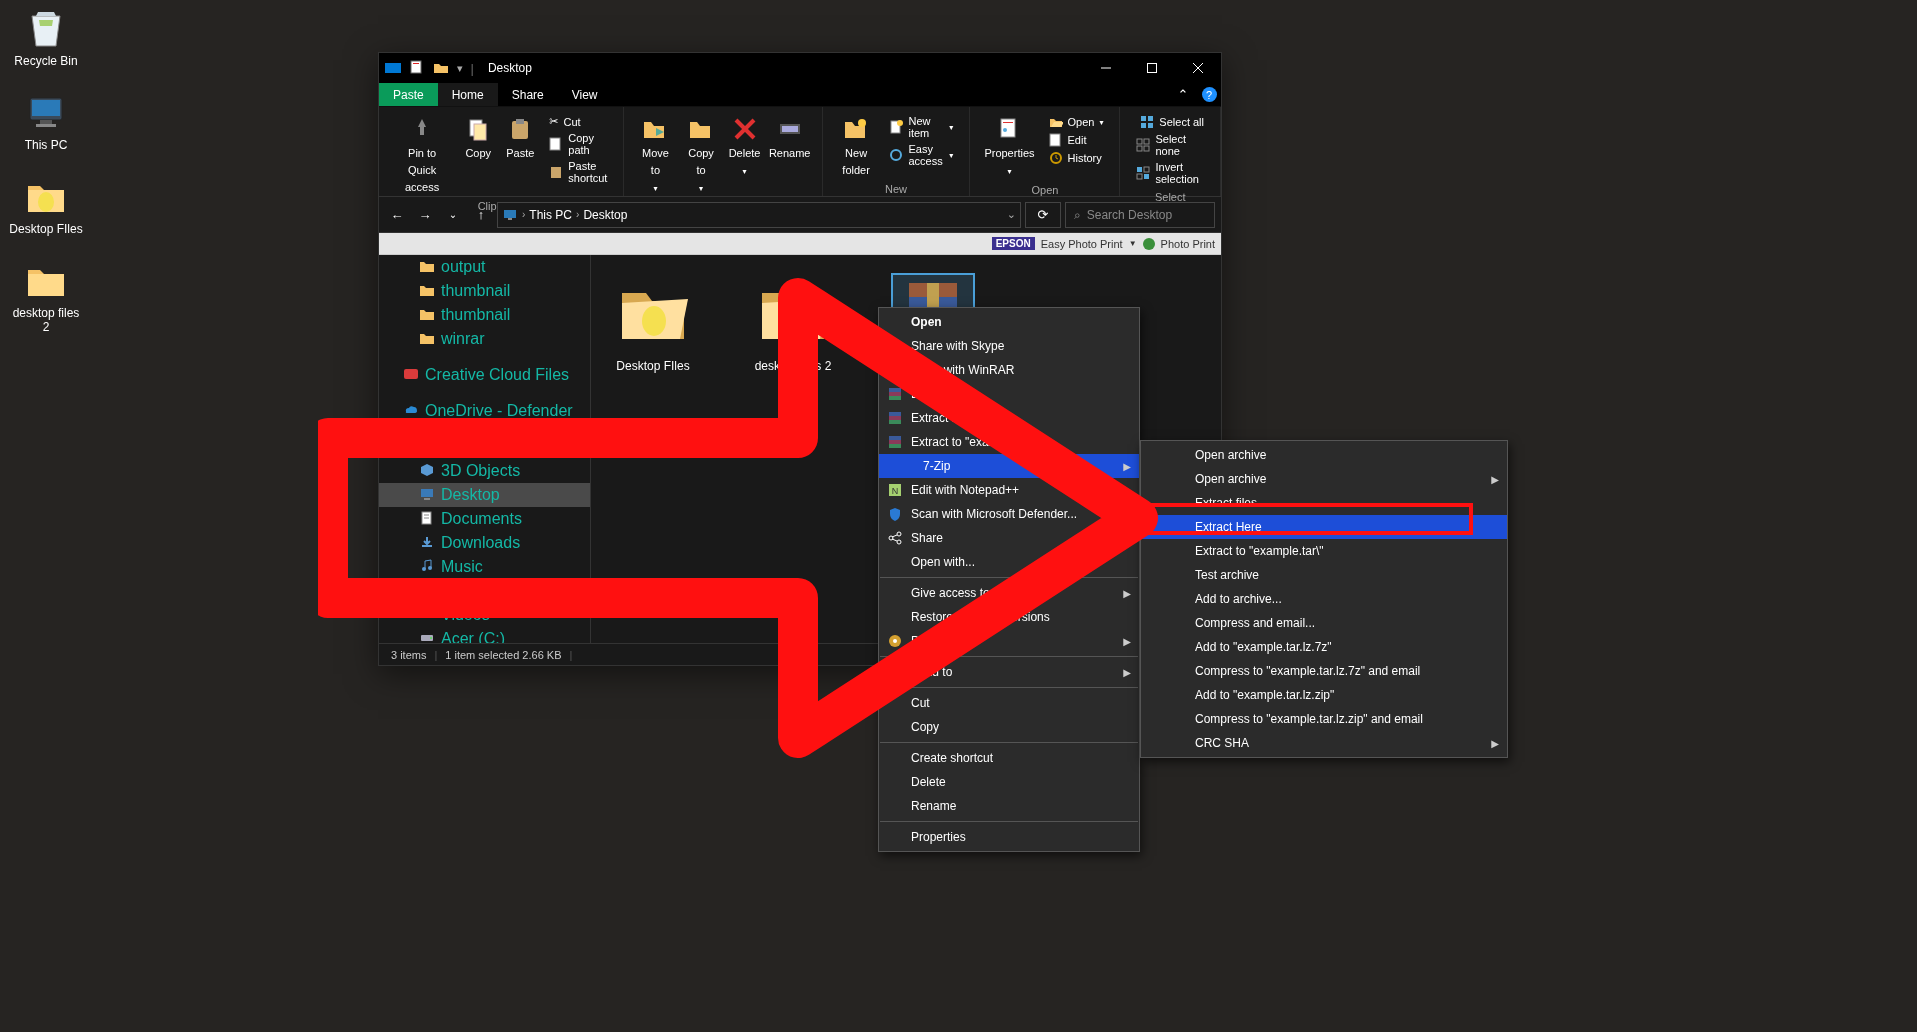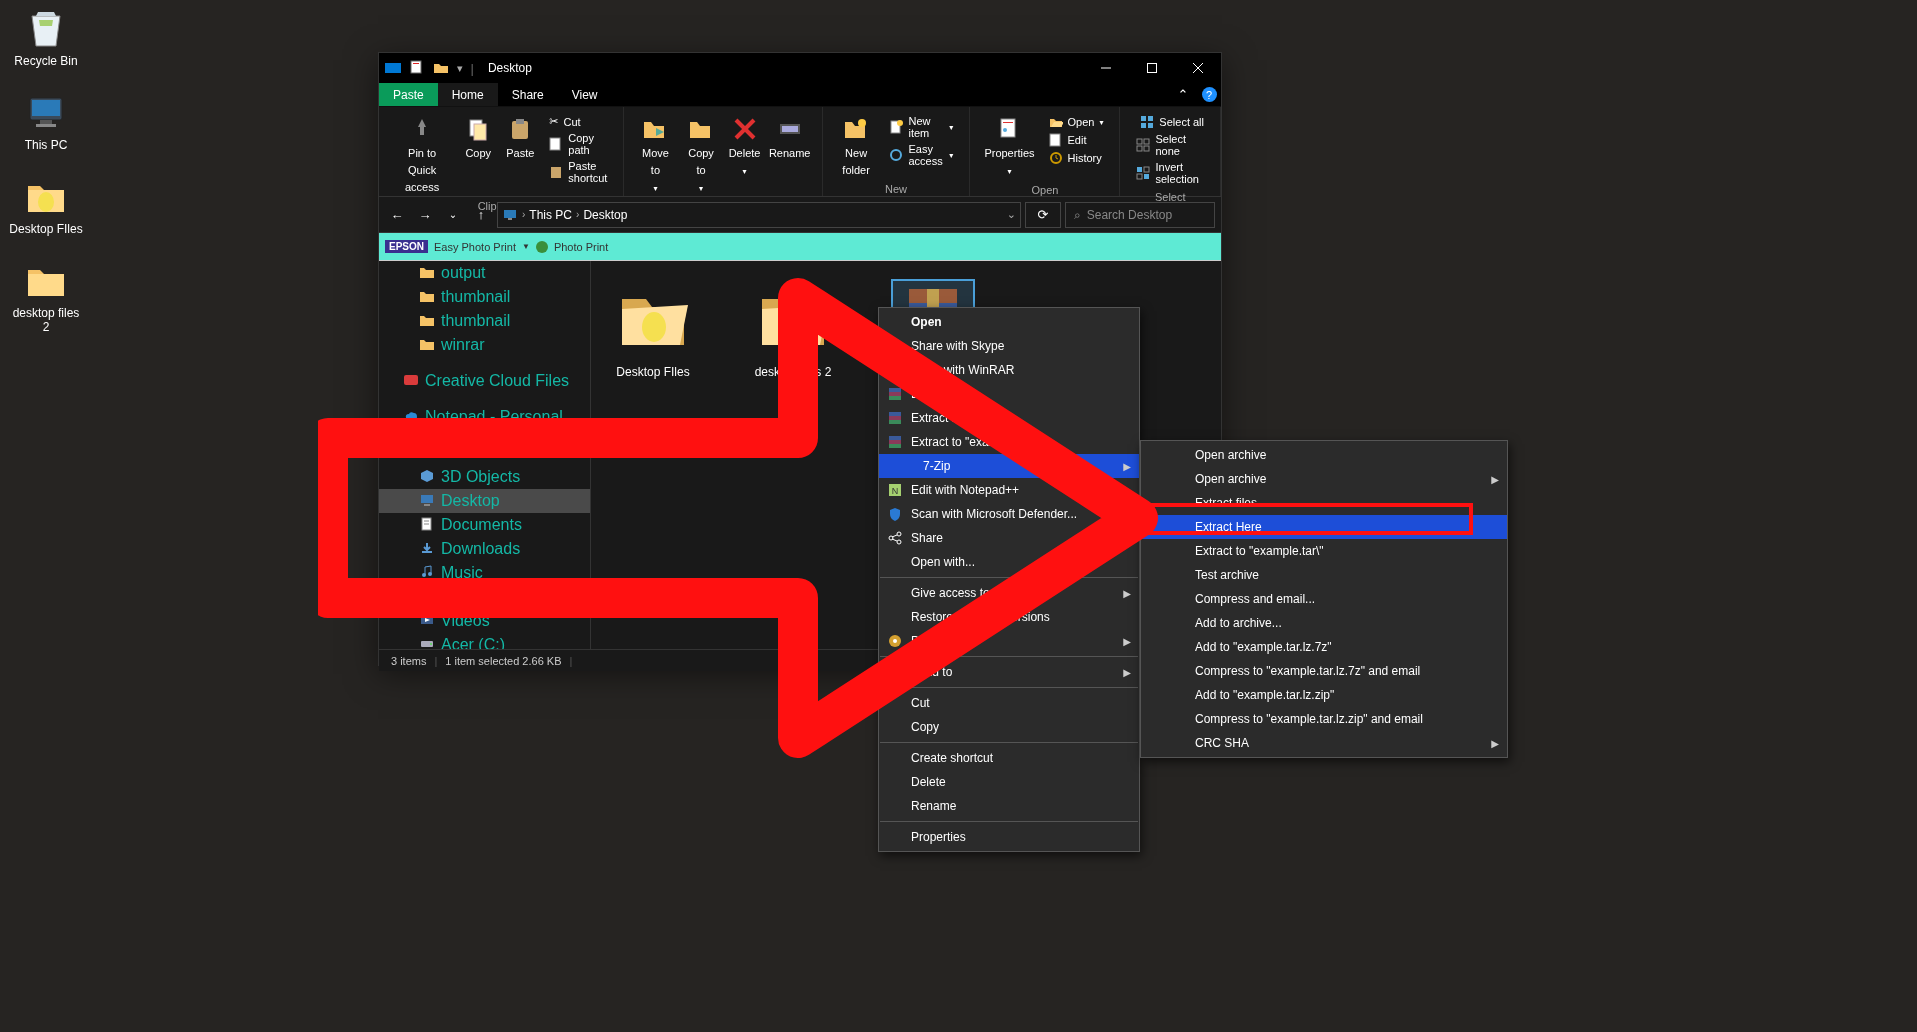--- a/index.html
+++ b/index.html
@@ -47,21 +47,21 @@
   
   .addressbar{height:36px;display:flex;align-items:center;background:#191919;padding:0 6px;gap:4px;border-bottom:1px solid #333;}
   .navbtn{width:24px;height:24px;display:flex;align-items:center;justify-content:center;color:#fff;cursor:pointer;}
   .breadcrumb{flex:1;display:flex;align-items:center;height:26px;border:1px solid #444;background:#191919;padding:0 4px;gap:4px;font-size:12px;}
   .breadcrumb .crumb{color:#fff;}
   .breadcrumb .sep{color:#aaa;font-size:10px;}
   .refresh{width:36px;height:26px;border:1px solid #444;display:flex;align-items:center;justify-content:center;color:#fff;cursor:pointer;}
   .searchbox{width:150px;height:26px;border:1px solid #444;background:#191919;display:flex;align-items:center;gap:6px;padding:0 8px;color:#888;font-size:12px;}
   
   
-  .epsonbar{height:28px;background:#5eead4;display:flex;align-items:center;padding:0 6px;gap:6px;font-size:11px;color:#333;border-bottom:1px solid #ccc;}
+  .epsonbar{height:22px;background:#e5e5e5;display:flex;align-items:center;padding:0 6px;gap:6px;font-size:11px;color:#333;border-bottom:1px solid #ccc;justify-content:flex-end;}
   .epsonlogo{background:#3a2f8f;color:#fff;font-weight:bold;padding:1px 4px;font-size:10px;}
   .phcircle{width:12px;height:12px;border-radius:50%;background:#3a8f3a;display:inline-block;}
   
   
   .explorer-body{display:flex;flex:1;height:calc(100% - 30px - 24px - 90px - 36px - 22px - 22px);}
   .navpane{width:212px;background:#191919;border-right:1px solid #333;overflow-y:auto;position:relative;}
   .navpane::-webkit-scrollbar{width:16px;}
   .tree-item{display:flex;align-items:flex-start;padding:3px 4px;font-size:16px;color:#14b8a6;cursor:pointer;gap:6px;}
   .tree-item.selected{background:#4a4a4a;}
   .tree-item.indent1{padding-left:24px;}
@@ -497,21 +497,21 @@
           </span>
           <span>Creative Cloud Files</span>
         </div>
         <div class="tree-spacer"></div>
         <div class="tree-item indent1">
           <span class="tree-icon">
             <svg width="16" height="16">
               <path d="M3 10 Q2 6 6 6 Q7 3 11 5 Q14 5 14 9 Q14 11 11 11 L4 11 Q2 11 3 10" fill="#2a8ad4"></path>
             </svg>
           </span>
-          <span>Notepad - Personal</span>
+          <span>OneDrive - Defender</span>
         </div>
         <div class="tree-spacer"></div>
         <div class="tree-item indent1">
           <span class="tree-icon">
             <svg width="16" height="16">
               <rect x="2" y="3" width="12" height="8" fill="#2a7ab8"></rect>
               <rect x="6" y="11" width="4" height="2" fill="#888"></rect>
             </svg>
           </span>
           <span>This PC</span>
@@ -814,25 +814,25 @@
     <div class="cm-item">
       <span class="cm-icon"></span>
       <span>Extract to "example.tar\"</span>
     </div>
     <div class="cm-item">
       <span class="cm-icon"></span>
       <span>Test archive</span>
     </div>
     <div class="cm-item">
       <span class="cm-icon"></span>
+      <span>Add to archive...</span>
+    </div>
+    <div class="cm-item">
+      <span class="cm-icon"></span>
       <span>Compress and email...</span>
-    </div>
-    <div class="cm-item">
-      <span class="cm-icon"></span>
-      <span>Add to archive...</span>
     </div>
     <div class="cm-item">
       <span class="cm-icon"></span>
       <span>Add to "example.tar.lz.7z"</span>
     </div>
     <div class="cm-item">
       <span class="cm-icon"></span>
       <span>Compress to "example.tar.lz.7z" and email</span>
     </div>
     <div class="cm-item">

